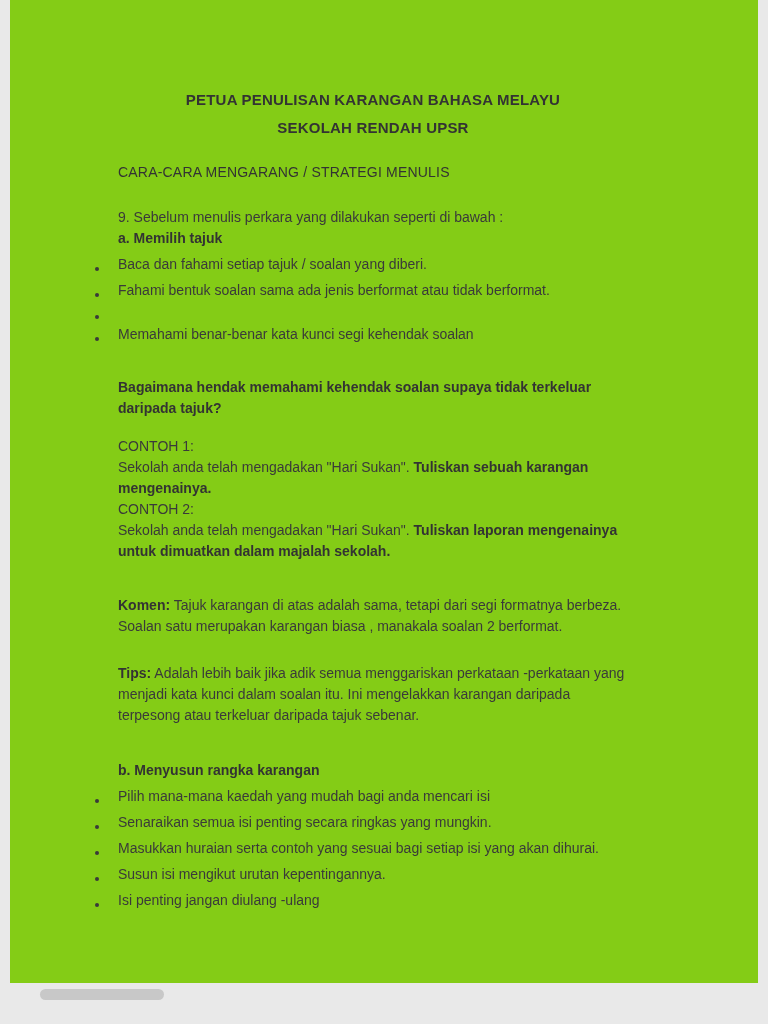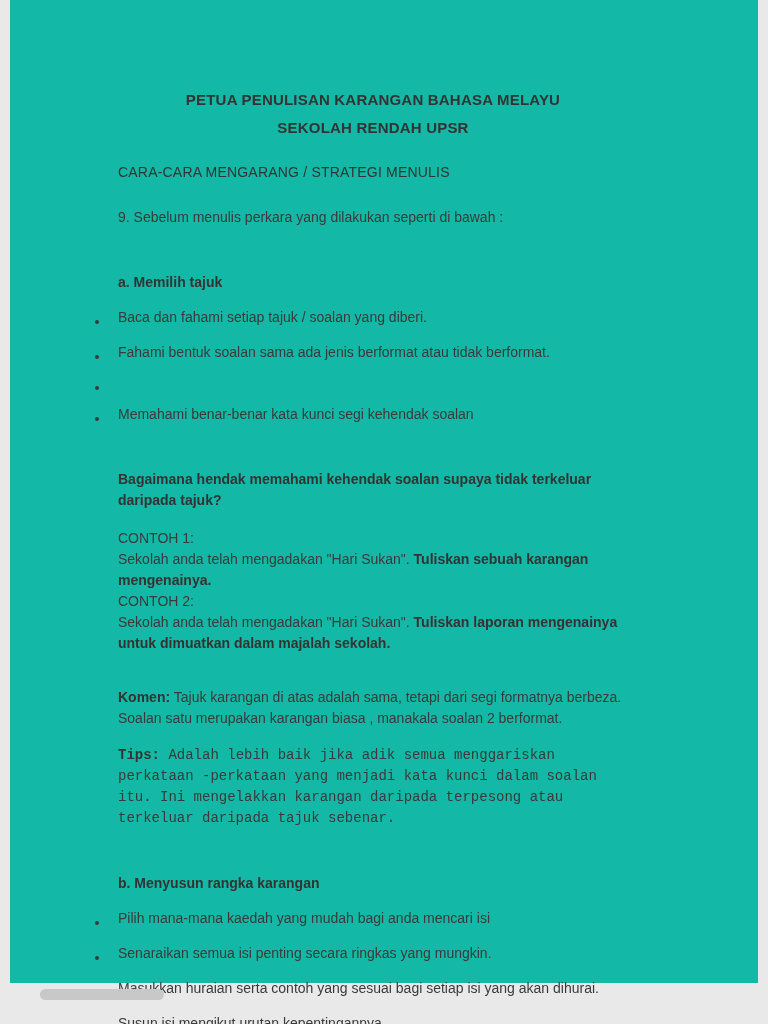--- a/index.html
+++ b/index.html
@@ -18,21 +18,21 @@
     position: relative;
     width: 768px;
     height: 1024px;
   }
   .page {
     position: absolute;
     left: 10px;
     top: 0;
     width: 748px;
     height: 983px;
-    background: #14b8a6;
+    background: #84cc16;
     box-sizing: border-box;
     padding: 86px 130px 0 108px;
     font-size: 14px;
     line-height: 21px;
   }
   .doc-title {
     margin: 0 0 20px 0;
     font-size: 15px;
     font-weight: bold;
     color: #333333;
@@ -47,31 +47,31 @@
     font-weight: normal;
     color: #333333;
     letter-spacing: 0.2px;
   }
   .para { margin: 0; }
   .mt-24 { margin-top: 24px; }
   .mt-32 { margin-top: 32px; }
   .mt-17 { margin-top: 17px; }
   .mt-14 { }
   .mt-33 { margin-top: 33px; }
-  .mt-16 { margin-top: 16px; font-family: Liberation Mono, monospace; }
+  .mt-16 { margin-top: 26px; }
   .mt-34 { margin-top: 34px; }
-  .bold { font-weight: bold; color: #333333; margin-top: 44px; }
+  .bold { font-weight: bold; color: #333333; }
   strong { font-weight: bold; color: #333333; }
   .bullet-list {
     margin-top: 2px;
   }
   .bullet-row {
     display: flex;
     align-items: center;
-    margin-top: 14px;
+    margin-top: 5px;
     line-height: 21px;
   }
   .bullet-dot {
     flex: 0 0 auto;
     width: 4px;
     height: 4px;
     border-radius: 50%;
     background: #3a3a3a;
     margin: 9px 0 0 -23px;
   }

